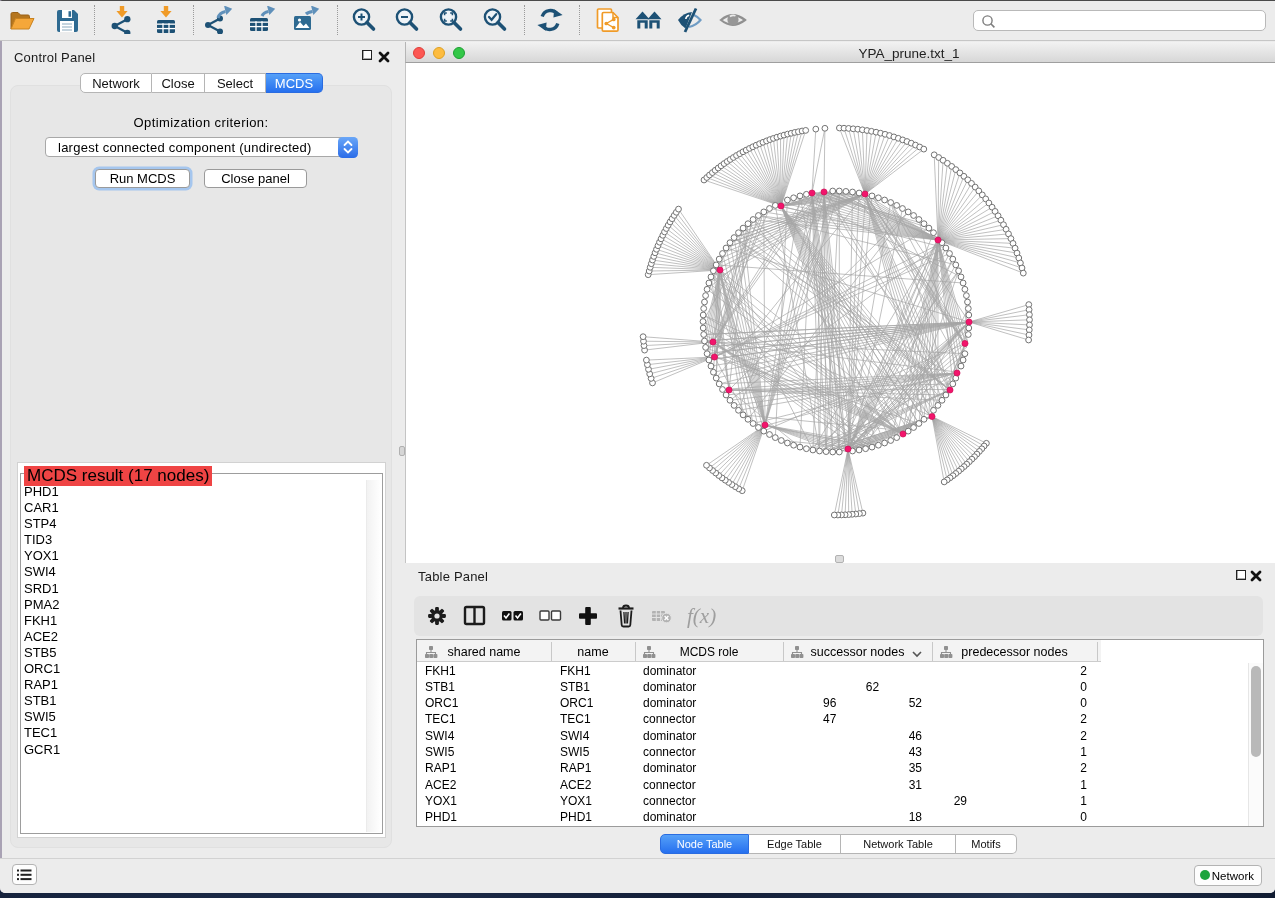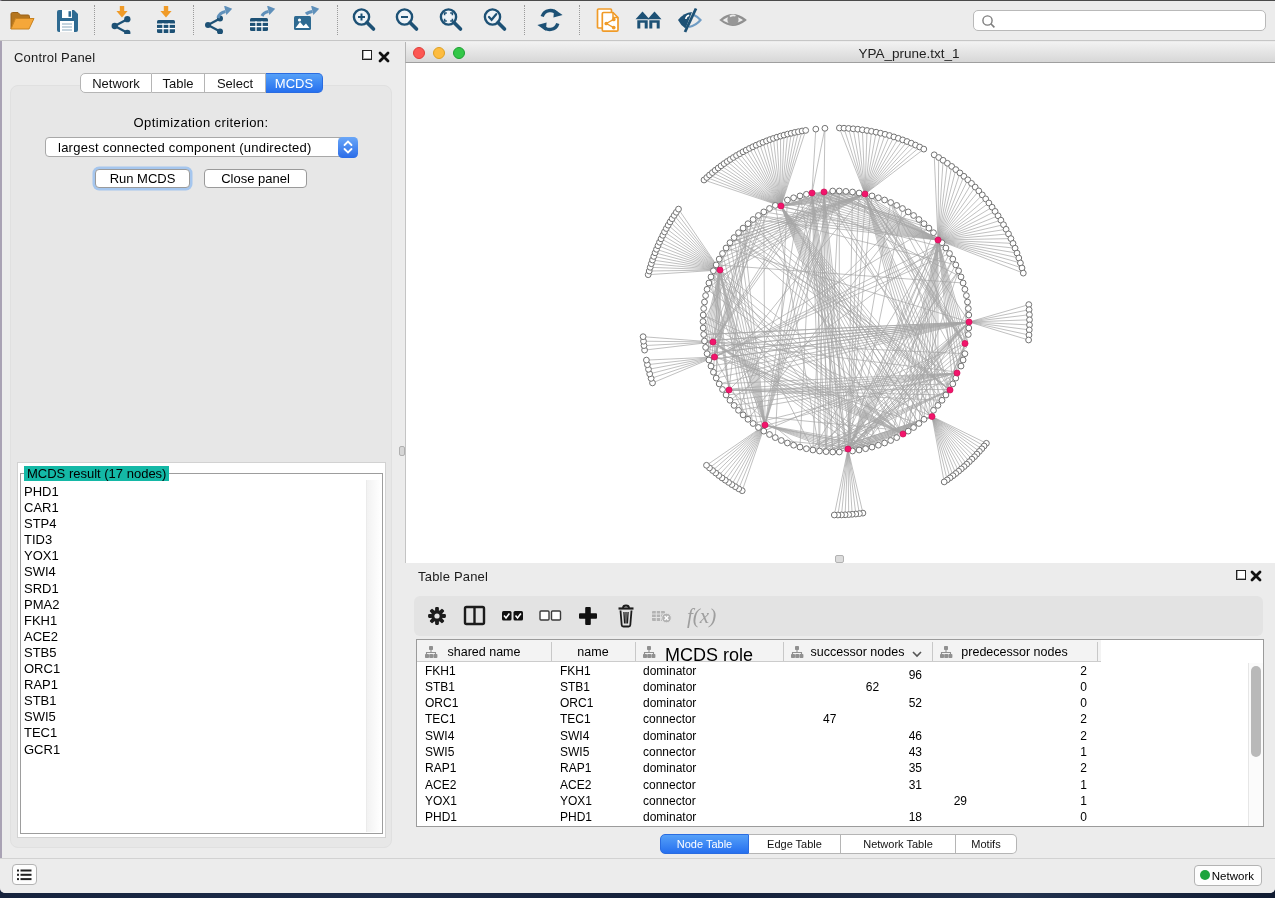--- a/index.html
+++ b/index.html
@@ -167,35 +167,35 @@
     <circle cx="6.5" cy="6.5" r="4.6" fill="none" stroke="#7d7d7d" stroke-width="1.4"></circle>
     <line x1="9.8" y1="9.8" x2="13.4" y2="13.4" stroke="#7d7d7d" stroke-width="1.6"></line>
   </svg>
 <div class="abs ptitle" style="left:14px;top:50px">Control Panel</div>
 <div class="sqicon" style="left:362px;top:50px"></div>
 <svg class="abs" style="left:378px;top:51px" width="12" height="12" viewBox="0 0 12 12">
     <path d="M2 2 L10 10 M10 2 L2 10" stroke="#111" stroke-width="2.8" stroke-linecap="round"></path>
   </svg>
 <div class="abs" style="left:10px;top:85px;width:382px;height:763px;background:#e7e7e7;border-radius:8px;border:1px solid #e0e0e0"></div>
 <div class="tab " style="left:80px;width:72px;border-left:1px solid #b5b5b5;border-radius:5px 0 0 5px;">Network</div>
-<div class="tab " style="left:152px;width:53px;">Table</div>
+<div class="tab " style="left:152px;width:53px;">Close</div>
 <div class="tab " style="left:205px;width:61px;">Select</div>
 <div class="tab tabsel" style="left:266px;width:57px;border-radius:0 5px 5px 0;">MCDS</div>
 <div class="abs" style="left:0;top:114.5px;width:402px;text-align:center;font-size:13px;letter-spacing:0.4px;color:#000">Optimization criterion:</div>
 <div class="abs" style="left:45px;top:137px;width:312px;height:20px;background:#fff;border:1px solid #a8a8a8;border-radius:4px;font-size:13px;letter-spacing:0.25px;color:#000;line-height:19px;padding-left:12px">largest connected component (undirected)</div>
 <div class="abs" style="left:338px;top:136.5px;width:20px;height:21px;background:linear-gradient(#6aa7f8,#2b6ce8);border-radius:4.5px;"></div>
 <svg class="abs" style="left:341px;top:139px" width="14" height="16" viewBox="0 0 14 16">
     <path d="M3.5 6 L7 2.5 L10.5 6" stroke="#fff" stroke-width="1.8" fill="none" stroke-linecap="round"></path>
     <path d="M3.5 10 L7 13.5 L10.5 10" stroke="#fff" stroke-width="1.8" fill="none" stroke-linecap="round"></path>
   </svg>
 <div class="abs" style="left:95px;top:169px;width:95px;height:19px;background:#fff;border:1px solid #9a9a9a;border-radius:4px;box-shadow:0 0 0 2.5px #a5c6ee;font-size:13px;text-align:center;line-height:18px;color:#000">Run MCDS</div>
 <div class="abs" style="left:204px;top:169px;width:103px;height:19px;background:#fff;border:1px solid #9a9a9a;border-radius:4px;font-size:13px;text-align:center;line-height:18px;color:#000">Close panel</div>
 <div class="abs" style="left:17px;top:462px;width:369px;height:376px;background:#fff;border:1px solid #d2d2d2"></div>
 <div class="abs" style="left:20px;top:473px;width:363px;height:361px;border:1px solid #9d9d9d"></div>
-<div class="abs" style="left:24px;top:466px;background:#14b8a6;padding:0 3px;font-size:13px;color:#000">MCDS result (17 nodes)</div>
+<div class="abs" style="left:24px;top:466px;background:#ef4444;padding:0 3px;font-size:17px;color:#000">MCDS result (17 nodes)</div>
 <div class="abs" style="left:366px;top:480px;width:15px;height:352px;background:linear-gradient(90deg,#f2f2f2,#ffffff);border-left:1px solid #ebebeb"></div>
 <div class="abs" style="left:24px;top:484px;font-size:13px;color:#000;line-height:16.1px">
     <div style="height:16.1px">PHD1</div>
     <div style="height:16.1px">CAR1</div>
     <div style="height:16.1px">STP4</div>
     <div style="height:16.1px">TID3</div>
     <div style="height:16.1px">YOX1</div>
     <div style="height:16.1px">SWI4</div>
     <div style="height:16.1px">SRD1</div>
     <div style="height:16.1px">PMA2</div>
@@ -1072,31 +1072,31 @@
     <g fill="#909090" stroke="#909090">
       <rect x="944" y="646" width="4" height="4" rx="0.8" stroke="none"></rect>
       <path d="M946 650 v2.5 M941.5 655 v-2.5 h9 v2.5" fill="none" stroke-width="1.1"></path>
       <rect x="940" y="654" width="4" height="4" rx="0.8" stroke="none"></rect>
       <rect x="944.2" y="654" width="4" height="4" rx="0.8" stroke="none"></rect>
       <rect x="948.4" y="654" width="4" height="4" rx="0.8" stroke="none"></rect>
     </g>
   </svg>
 <div class="abs" style="left:417px;top:645px;width:134px;text-align:center;font-size:12.5px;color:#000">shared name</div>
 <div class="abs" style="left:551px;top:645px;width:84px;text-align:center;font-size:12.5px;color:#000">name</div>
-<div class="abs" style="left:635px;top:645px;width:148px;text-align:center;font-size:18px;color:#000">MCDS role</div>
+<div class="abs" style="left:635px;top:645px;width:148px;text-align:center;font-size:12px;color:#000">MCDS role</div>
 <div class="abs" style="left:783px;top:645px;width:149px;text-align:center;font-size:12.5px;color:#000">successor nodes</div>
 <div class="abs" style="left:932px;top:645px;width:165px;text-align:center;font-size:12.5px;color:#000">predecessor nodes</div>
 <svg class="abs" style="left:911px;top:650px" width="12" height="8" viewBox="0 0 12 8">
     <path d="M2 2 L6 6 L10 2" stroke="#555" stroke-width="1.6" fill="none"></path>
   </svg>
 <div id="row">
     <div class="cell" style="left:425px;top:664px">FKH1</div>
     <div class="cell" style="left:560px;top:664px">FKH1</div>
     <div class="cell" style="left:643px;top:664px">dominator</div>
-    <div class="cell" style="left:823px;top:668px;width:99px;text-align:right">96</div>
+    <div class="cell" style="left:823px;top:696px;width:99px;">96</div>
     <div class="cell" style="left:987px;top:664px;width:100px;text-align:right">2</div>
     <div class="cell" style="left:425px;top:680px">STB1</div>
     <div class="cell" style="left:560px;top:680px">STB1</div>
     <div class="cell" style="left:643px;top:680px">dominator</div>
     <div class="cell" style="left:823px;top:680px;width:99px;text-align:center">62</div>
     <div class="cell" style="left:987px;top:680px;width:100px;text-align:right">0</div>
     <div class="cell" style="left:425px;top:696px">ORC1</div>
     <div class="cell" style="left:560px;top:696px">ORC1</div>
     <div class="cell" style="left:643px;top:696px">dominator</div>
     <div class="cell" style="left:823px;top:696px;width:99px;text-align:right">52</div>

